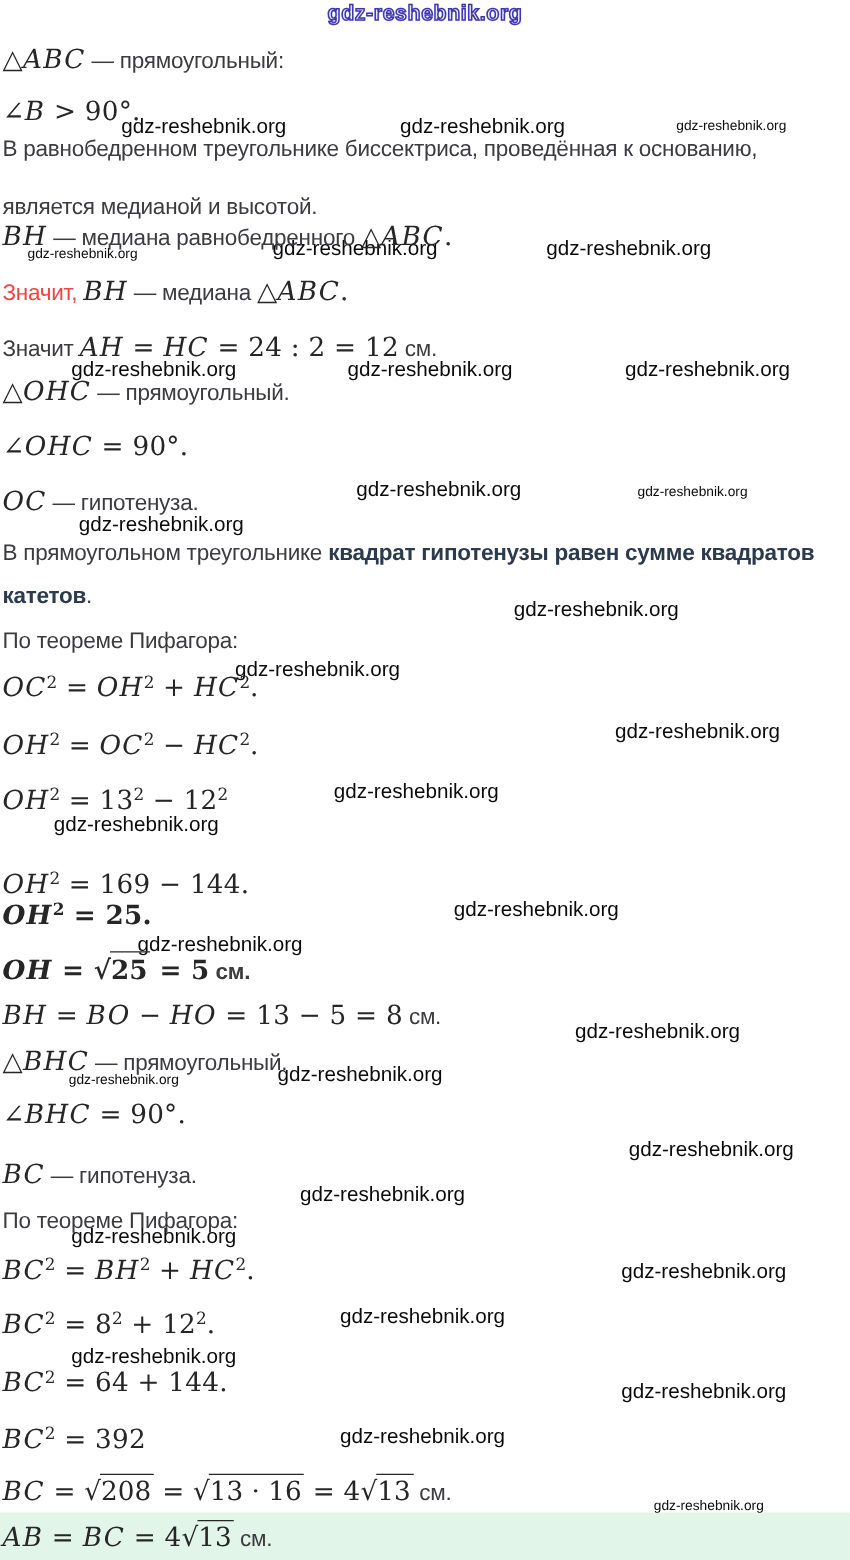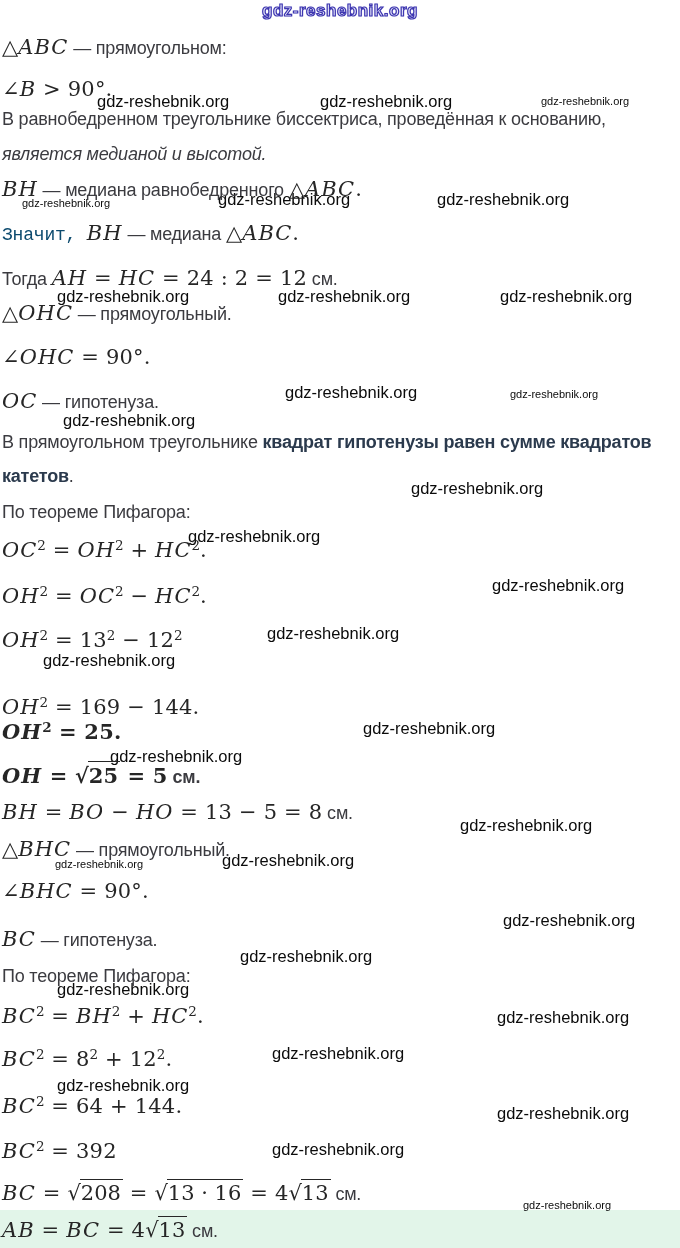--- a/index.html
+++ b/index.html
@@ -88,27 +88,27 @@
       <div class="wm md" style="left: 240px; top: 947px; color: rgb(11, 11, 11);">gdz-reshebnik.org</div>
       <div class="wm md" style="left: 57px; top: 980px; color: rgb(11, 11, 11);">gdz-reshebnik.org</div>
       <div class="wm md" style="left: 497px; top: 1008px; color: rgb(11, 11, 11);">gdz-reshebnik.org</div>
       <div class="wm md" style="left: 272px; top: 1044px; color: rgb(11, 11, 11);">gdz-reshebnik.org</div>
       <div class="wm md" style="left: 57px; top: 1076px; color: rgb(11, 11, 11);">gdz-reshebnik.org</div>
       <div class="wm md" style="left: 497px; top: 1104px; color: rgb(11, 11, 11);">gdz-reshebnik.org</div>
       <div class="wm md" style="left: 272px; top: 1140px; color: rgb(11, 11, 11);">gdz-reshebnik.org</div>
       <div class="wm sm" style="left: 523px; top: 1199px; color: rgb(11, 11, 11);">gdz-reshebnik.org</div>
     </div>
   <div id="content">
-      <div class="line" style="top: 35px;"><span class="seg-mo">△</span><span class="seg-mi">ABC</span><span class="seg-tx" style="color: rgb(59, 59, 64);"> — прямоугольном:</span></div>
+      <div class="line" style="top: 35px;"><span class="seg-mo">△</span><span class="seg-mi">ABC</span><span class="seg-tx" style="color: rgb(59, 59, 64);"> — прямоугольный:</span></div>
       <div class="line" style="top: 77px;"><span class="seg-mo">∠</span><span class="seg-mi">B</span><span class="seg-mo"> &gt; 90°.</span></div>
       <div class="line" style="top: 106px;"><span class="seg-tx" style="color: rgb(59, 59, 64);">В равнобедренном треугольнике биссектриса, проведённая к основанию,</span></div>
-      <div class="line" style="top: 141px; font-style: italic;"><span class="seg-tx" style="color: rgb(59, 59, 64);">является медианой и высотой.</span></div>
+      <div class="line" style="top: 152px;"><span class="seg-tx" style="color: rgb(59, 59, 64);">является медианой и высотой.</span></div>
       <div class="line" style="top: 177px;"><span class="seg-mi">BH</span><span class="seg-tx" style="color: rgb(59, 59, 64);"> — медиана равнобедренного </span><span class="seg-mo">△</span><span class="seg-mi">ABC</span><span class="seg-mo">.</span></div>
-      <div class="line" style="top: 221px;"><span class="seg-tx" style="color: #0c4a6e; font-family: Liberation Mono, monospace;">Значит, </span><span class="seg-mi">BH</span><span class="seg-tx" style="color: rgb(59, 59, 64);"> — медиана </span><span class="seg-mo">△</span><span class="seg-mi">ABC</span><span class="seg-mo">.</span></div>
-      <div class="line" style="top: 266px;"><span class="seg-tx" style="color: rgb(59, 59, 64);">Тогда </span><span class="seg-mi">AH</span><span class="seg-mo"> = </span><span class="seg-mi">HC</span><span class="seg-mo"> = 24 : 2 = 12</span><span class="seg-tx" style="color: rgb(59, 59, 64);"> см.</span></div>
+      <div class="line" style="top: 221px;"><span class="seg-tx" style="color: #ef4444;">Значит, </span><span class="seg-mi">BH</span><span class="seg-tx" style="color: rgb(59, 59, 64);"> — медиана </span><span class="seg-mo">△</span><span class="seg-mi">ABC</span><span class="seg-mo">.</span></div>
+      <div class="line" style="top: 266px;"><span class="seg-tx" style="color: rgb(59, 59, 64);">Значит </span><span class="seg-mi">AH</span><span class="seg-mo"> = </span><span class="seg-mi">HC</span><span class="seg-mo"> = 24 : 2 = 12</span><span class="seg-tx" style="color: rgb(59, 59, 64);"> см.</span></div>
       <div class="line" style="top: 301px;"><span class="seg-mo">△</span><span class="seg-mi">OHC</span><span class="seg-tx" style="color: rgb(59, 59, 64);"> — прямоугольный.</span></div>
       <div class="line" style="top: 345px;"><span class="seg-mo">∠</span><span class="seg-mi">OHC</span><span class="seg-mo"> = 90°.</span></div>
       <div class="line" style="top: 389px;"><span class="seg-mi">OC</span><span class="seg-tx" style="color: rgb(59, 59, 64);"> — гипотенуза.</span></div>
       <div class="line" style="top: 429px;"><span class="seg-tx" style="color: rgb(59, 59, 64);">В прямоугольном треугольнике </span><span class="seg-b" style="color: rgb(43, 58, 77);">квадрат гипотенузы равен сумме квадратов</span></div>
       <div class="line" style="top: 463px;"><span class="seg-b" style="color: rgb(43, 58, 77);">катетов</span><span class="seg-tx" style="color: rgb(59, 59, 64);">.</span></div>
       <div class="line" style="top: 499px;"><span class="seg-tx" style="color: rgb(59, 59, 64);">По теореме Пифагора:</span></div>
       <div class="line" style="top: 538px; text-align: center;"><span class="seg-mi">OC</span><span class="seg-sup">2</span><span class="seg-mo"> = </span><span class="seg-mi">OH</span><span class="seg-sup">2</span><span class="seg-mo"> + </span><span class="seg-mi">HC</span><span class="seg-sup">2</span><span class="seg-mo">.</span></div>
       <div class="line" style="top: 584px;"><span class="seg-mi">OH</span><span class="seg-sup">2</span><span class="seg-mo"> = </span><span class="seg-mi">OC</span><span class="seg-sup">2</span><span class="seg-mo"> − </span><span class="seg-mi">HC</span><span class="seg-sup">2</span><span class="seg-mo">.</span></div>
       <div class="line" style="top: 628px;"><span class="seg-mi">OH</span><span class="seg-sup">2</span><span class="seg-mo"> = 13</span><span class="seg-sup">2</span><span class="seg-mo"> − 12</span><span class="seg-sup">2</span></div>
       <div class="line" style="top: 675px; margin-top: 20px;"><span class="seg-mi">OH</span><span class="seg-sup">2</span><span class="seg-mo"> = 169 − 144.</span></div>

